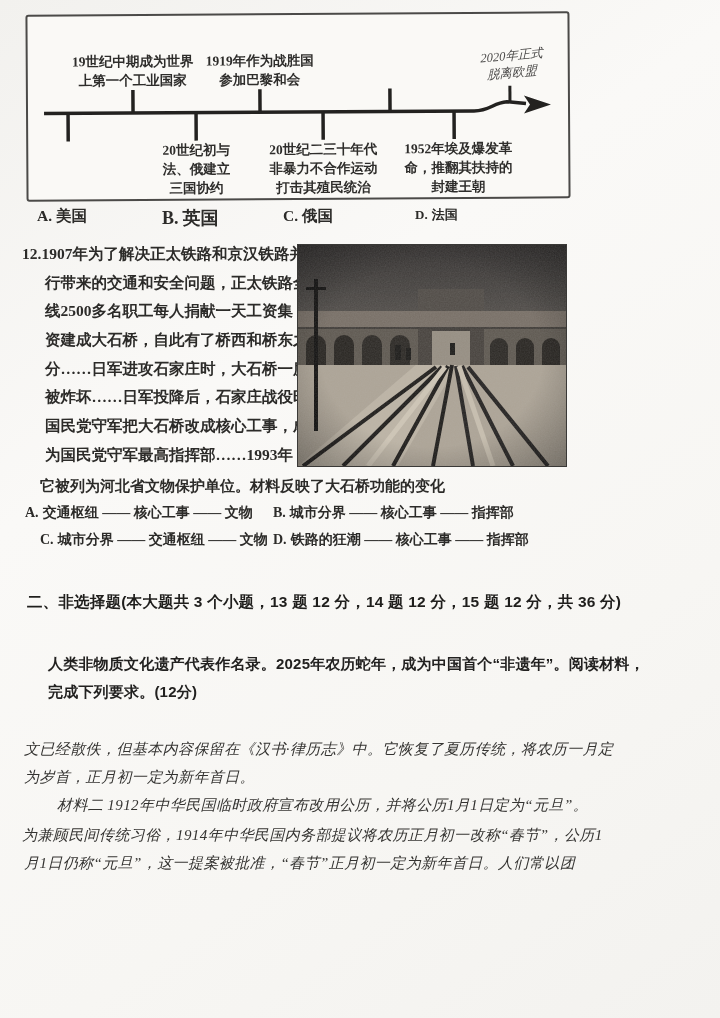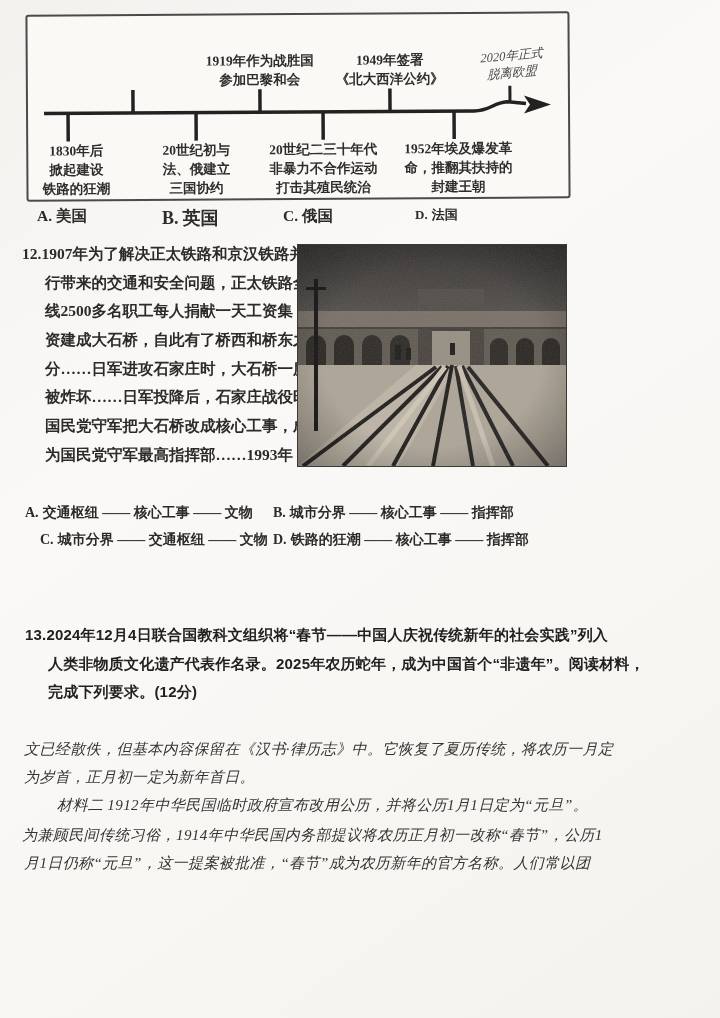--- a/index.html
+++ b/index.html
@@ -74,38 +74,33 @@
 
   <div class="tl-box">
     <svg class="tl-svg" viewBox="0 0 540 183">
       <path d="M16,97 L446,97 C462,97 465,89 479,88 L498,90" fill="none" stroke="#232220" stroke-width="3.5"></path>
       <polygon points="496,82 523,91 496,100 502,91" fill="#232220"></polygon>
       <path d="M105,74 V97 M232,74 V97 M362,74 V97" stroke="#232220" stroke-width="3.5"></path>
       <path d="M482,72 V89" stroke="#232220" stroke-width="3"></path>
       <path d="M40,97 V125 M168,97 V125 M295,97 V125 M426,97 V125" stroke="#232220" stroke-width="3.5"></path>
     </svg>
 
+    <div class="tl-label" style="left:105px;top:36px">
+      <span>19世纪中期成为世界</span>
+      <span>上第一个工业国家</span>
+    </div>
     <div class="tl-label" style="left:232px;top:36px">
       <span>1919年作为战胜国</span>
       <span>参加巴黎和会</span>
     </div>
-    <div class="tl-label" style="left:362px;top:36px">
-      <span>1949年签署</span>
-      <span>《北大西洋公约》</span>
-    </div>
     <div class="tl-label hand" style="left:484px;top:34px">
       <span>2020年正式</span>
       <span>脱离欧盟</span>
     </div>
 
-    <div class="tl-label" style="left:48px;top:125px">
-      <span>1830年后</span>
-      <span>掀起建设</span>
-      <span>铁路的狂潮</span>
-    </div>
     <div class="tl-label" style="left:168px;top:125px">
       <span>20世纪初与</span>
       <span>法、俄建立</span>
       <span>三国协约</span>
     </div>
     <div class="tl-label" style="left:295px;top:125px">
       <span>20世纪二三十年代</span>
       <span>非暴力不合作运动</span>
       <span>打击其殖民统治</span>
     </div>
@@ -185,41 +180,42 @@
       <rect x="16" y="34" width="4" height="152" fill="#121110"></rect>
       <rect x="8" y="42" width="20" height="3" fill="#121110"></rect>
       <rect x="97" y="100" width="6" height="15" fill="#1b1a18"></rect>
       <rect x="108" y="103" width="5" height="12" fill="#1b1a18"></rect>
       <rect x="152" y="98" width="5" height="12" fill="#1b1a18"></rect>
       <rect x="0" y="0" width="268" height="221" fill="url(#vig)"></rect>
       <rect x="0" y="0" width="268" height="221" filter="url(#grain)" opacity="0.5"></rect>
     </svg>
   </div>
 
+  <div class="q12-close">它被列为河北省文物保护单位。材料反映了大石桥功能的变化</div>
 
   <div>
     <span class="abs q12-opt" style="left:25px;top:504px">
       <span class="opt-letter">A.</span><span>交通枢纽 —— 核心工事 —— 文物</span>
     </span>
     <span class="abs q12-opt" style="left:273px;top:504px">
       <span class="opt-letter">B.</span><span>城市分界 —— 核心工事 —— 指挥部</span>
     </span>
     <span class="abs q12-opt" style="left:40px;top:531px">
       <span class="opt-letter">C.</span><span>城市分界 —— 交通枢纽 —— 文物</span>
     </span>
     <span class="abs q12-opt" style="left:273px;top:531px">
       <span class="opt-letter">D.</span><span>铁路的狂潮 —— 核心工事 —— 指挥部</span>
     </span>
   </div>
 
-
-  <div class="q13-ln" style="left:25px;top:626px">13.2024年12月4日联合国教科文组织将“春节——中国人庆祝传统新年的社会实践”列入</div>
+  <div class="sec-head">二、非选择题(本大题共 3 个小题，13 题 12 分，14 题 12 分，15 题 12 分，共 36 分)</div>
+
   <div class="q13-ln" style="left:48px;top:655px">人类非物质文化遗产代表作名录。2025年农历蛇年，成为中国首个“非遗年”。阅读材料，</div>
   <div class="q13-ln" style="left:48px;top:683px">完成下列要求。(12分)</div>
 
   <div class="mat-ln" style="left:24px;top:740px">文已经散佚，但基本内容保留在《汉书·律历志》中。它恢复了夏历传统，将农历一月定</div>
   <div class="mat-ln" style="left:24px;top:768px">为岁首，正月初一定为新年首日。</div>
 
   <div class="mat-ln" style="left:57px;top:796px">材料二  1912年中华民国临时政府宣布改用公历，并将公历1月1日定为“元旦”。</div>
   <div class="mat-ln" style="left:22px;top:826px">为兼顾民间传统习俗，1914年中华民国内务部提议将农历正月初一改称“春节”，公历1</div>
-  <div class="mat-ln" style="left:24px;top:854px">月1日仍称“元旦”，这一提案被批准，“春节”成为农历新年的官方名称。人们常以团</div>
+  <div class="mat-ln" style="left:24px;top:854px">月1日仍称“元旦”，这一提案被批准，“春节”正月初一定为新年首日。人们常以团</div>
 
 </div>
 
 </body></html>

